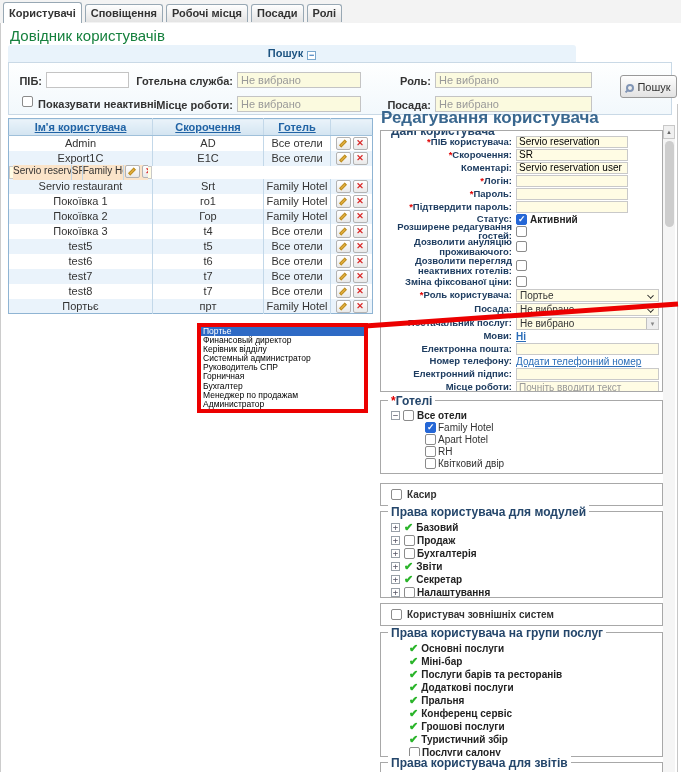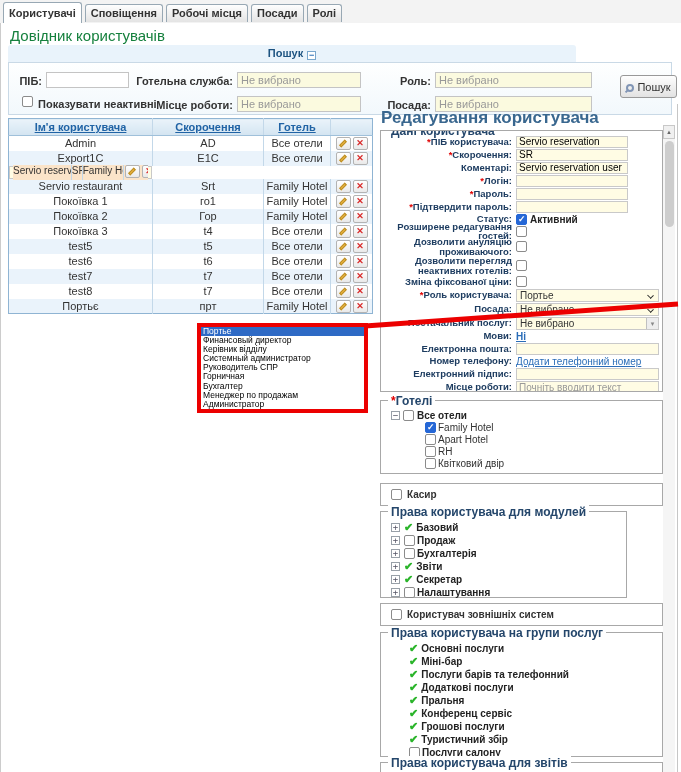--- a/index.html
+++ b/index.html
@@ -93,21 +93,21 @@
 .tree-children { margin-left:34px; }
 .texp { width:9px; height:9px; border:1px solid #98a0a8; font-size:9px; line-height:7px; text-align:center;
   color:#556; background:#fff; margin-right:3px; flex:none; cursor:pointer;
   font-family:"DejaVu Sans Mono", monospace; }
 .texp.minus::after { content:"−"; } .texp.plus::after { content:"+"; }
 
 .flat-box { left:380px; width:283px; height:23px; display:flex; align-items:center; padding-left:10px;
   gap:5px; font-size:10px; position:absolute; border:1px solid #a8a8a8; background:#fff; }
 #box-kasyr { top:483px; } #box-ext { top:603px; }
 
-#box-modules { left:380px; top:511px; width:247px; height:87px; padding:9px 0 0 10px;text-align:right; }
+#box-modules { left:380px; top:511px; width:283px; height:87px; padding:9px 0 0 10px;text-align:right; }
 #box-services { left:380px; top:632px; width:283px; height:125px; padding:9px 0 0 28px; }
 #box-reports { left:380px; top:762px; width:283px; height:40px; padding:9px 0 0 14px; }
 .mrow, .srow { display:flex; align-items:center; height:13px; font-size:10px; }
 .mlabel { margin-left:2px; font-weight:bold; color:#222; }
 .gc { color:#2ab42a; font-size:11px; font-weight:bold; margin-right:1px; display:none; line-height:11px; }
 .mrow.on .gc, .srow.on .gc { display:inline-block; }
 .mrow .texp { margin-right:4px; }
 
 
 .scrollbar { position:absolute; left:663px; top:125px; width:12px; height:647px; background:#f5f5f5; cursor:pointer; }
@@ -424,21 +424,21 @@
   <div class="srow on">
       <span class="gc">✔</span>
       <span class="mlabel">Основні послуги</span>
     </div>
   <div class="srow on">
       <span class="gc">✔</span>
       <span class="mlabel">Міні-бар</span>
     </div>
   <div class="srow on">
       <span class="gc">✔</span>
-      <span class="mlabel">Послуги барів та телефонний</span>
+      <span class="mlabel">Послуги барів та ресторанів</span>
     </div>
   <div class="srow on">
       <span class="gc">✔</span>
       <span class="mlabel">Додаткові послуги</span>
     </div>
   <div class="srow on">
       <span class="gc">✔</span>
       <span class="mlabel">Пральня</span>
     </div>
   <div class="srow on">

